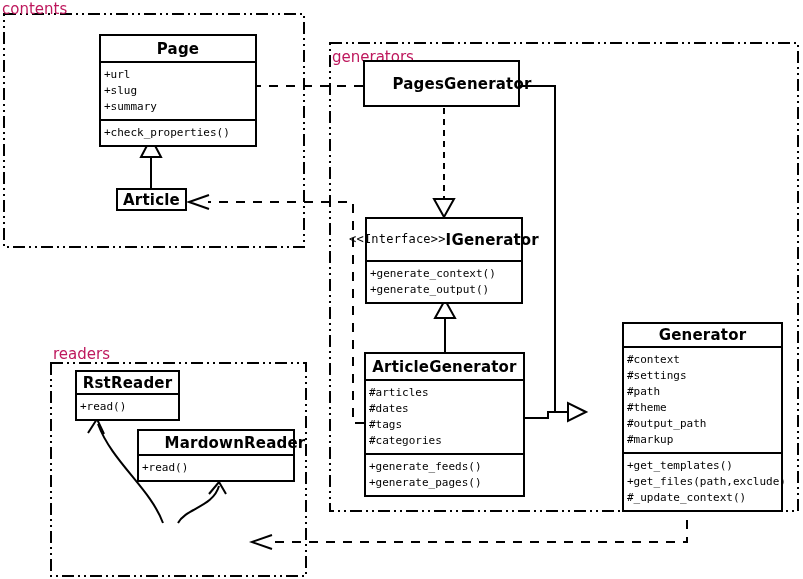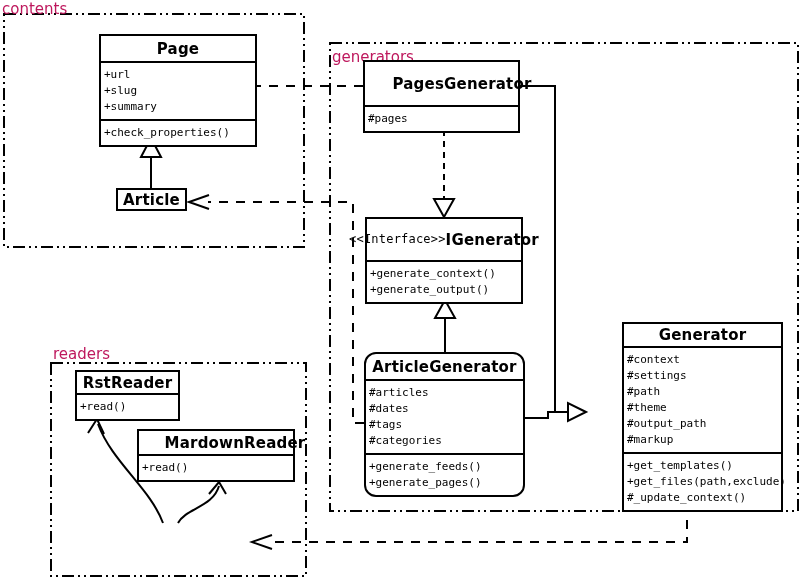--- a/index.html
+++ b/index.html
@@ -95,37 +95,34 @@
       <div class="uml-line">+check_properties()</div>
     </div>
   </div>
 
   <div class="uml-class" style="left:116px;top:188px;width:71px;">
     <div class="uml-title" style="height:19px;">Article</div>
   </div>
 
   <div class="uml-class" style="left:363px;top:60px;width:157px;">
     <div class="uml-title" style="height:43px;margin-left:41px;">PagesGenerator</div>
-    <div class="uml-sec">
-      <div class="uml-line">#pages</div>
-    </div>
   </div>
 
   <div class="uml-class" style="left:365px;top:217px;width:158px;">
     <div class="uml-title stacked" style="height:37px;">
       <span class="stereo">&lt;&lt;Interface&gt;&gt;</span>
       <span class="cls-name">IGenerator</span>
     </div>
     <div class="uml-sec">
       <div class="uml-line">+generate_context()</div>
       <div class="uml-line">+generate_output()</div>
     </div>
   </div>
 
-  <div class="uml-class" style="left:364px;top:352px;width:161px;border-radius:12px;">
+  <div class="uml-class" style="left:364px;top:352px;width:161px;">
     <div class="uml-title" style="height:25px;">ArticleGenerator</div>
     <div class="uml-sec">
       <div class="uml-line">#articles</div>
       <div class="uml-line">#dates</div>
       <div class="uml-line">#tags</div>
       <div class="uml-line">#categories</div>
     </div>
     <div class="uml-sec">
       <div class="uml-line">+generate_feeds()</div>
       <div class="uml-line">+generate_pages()</div>

